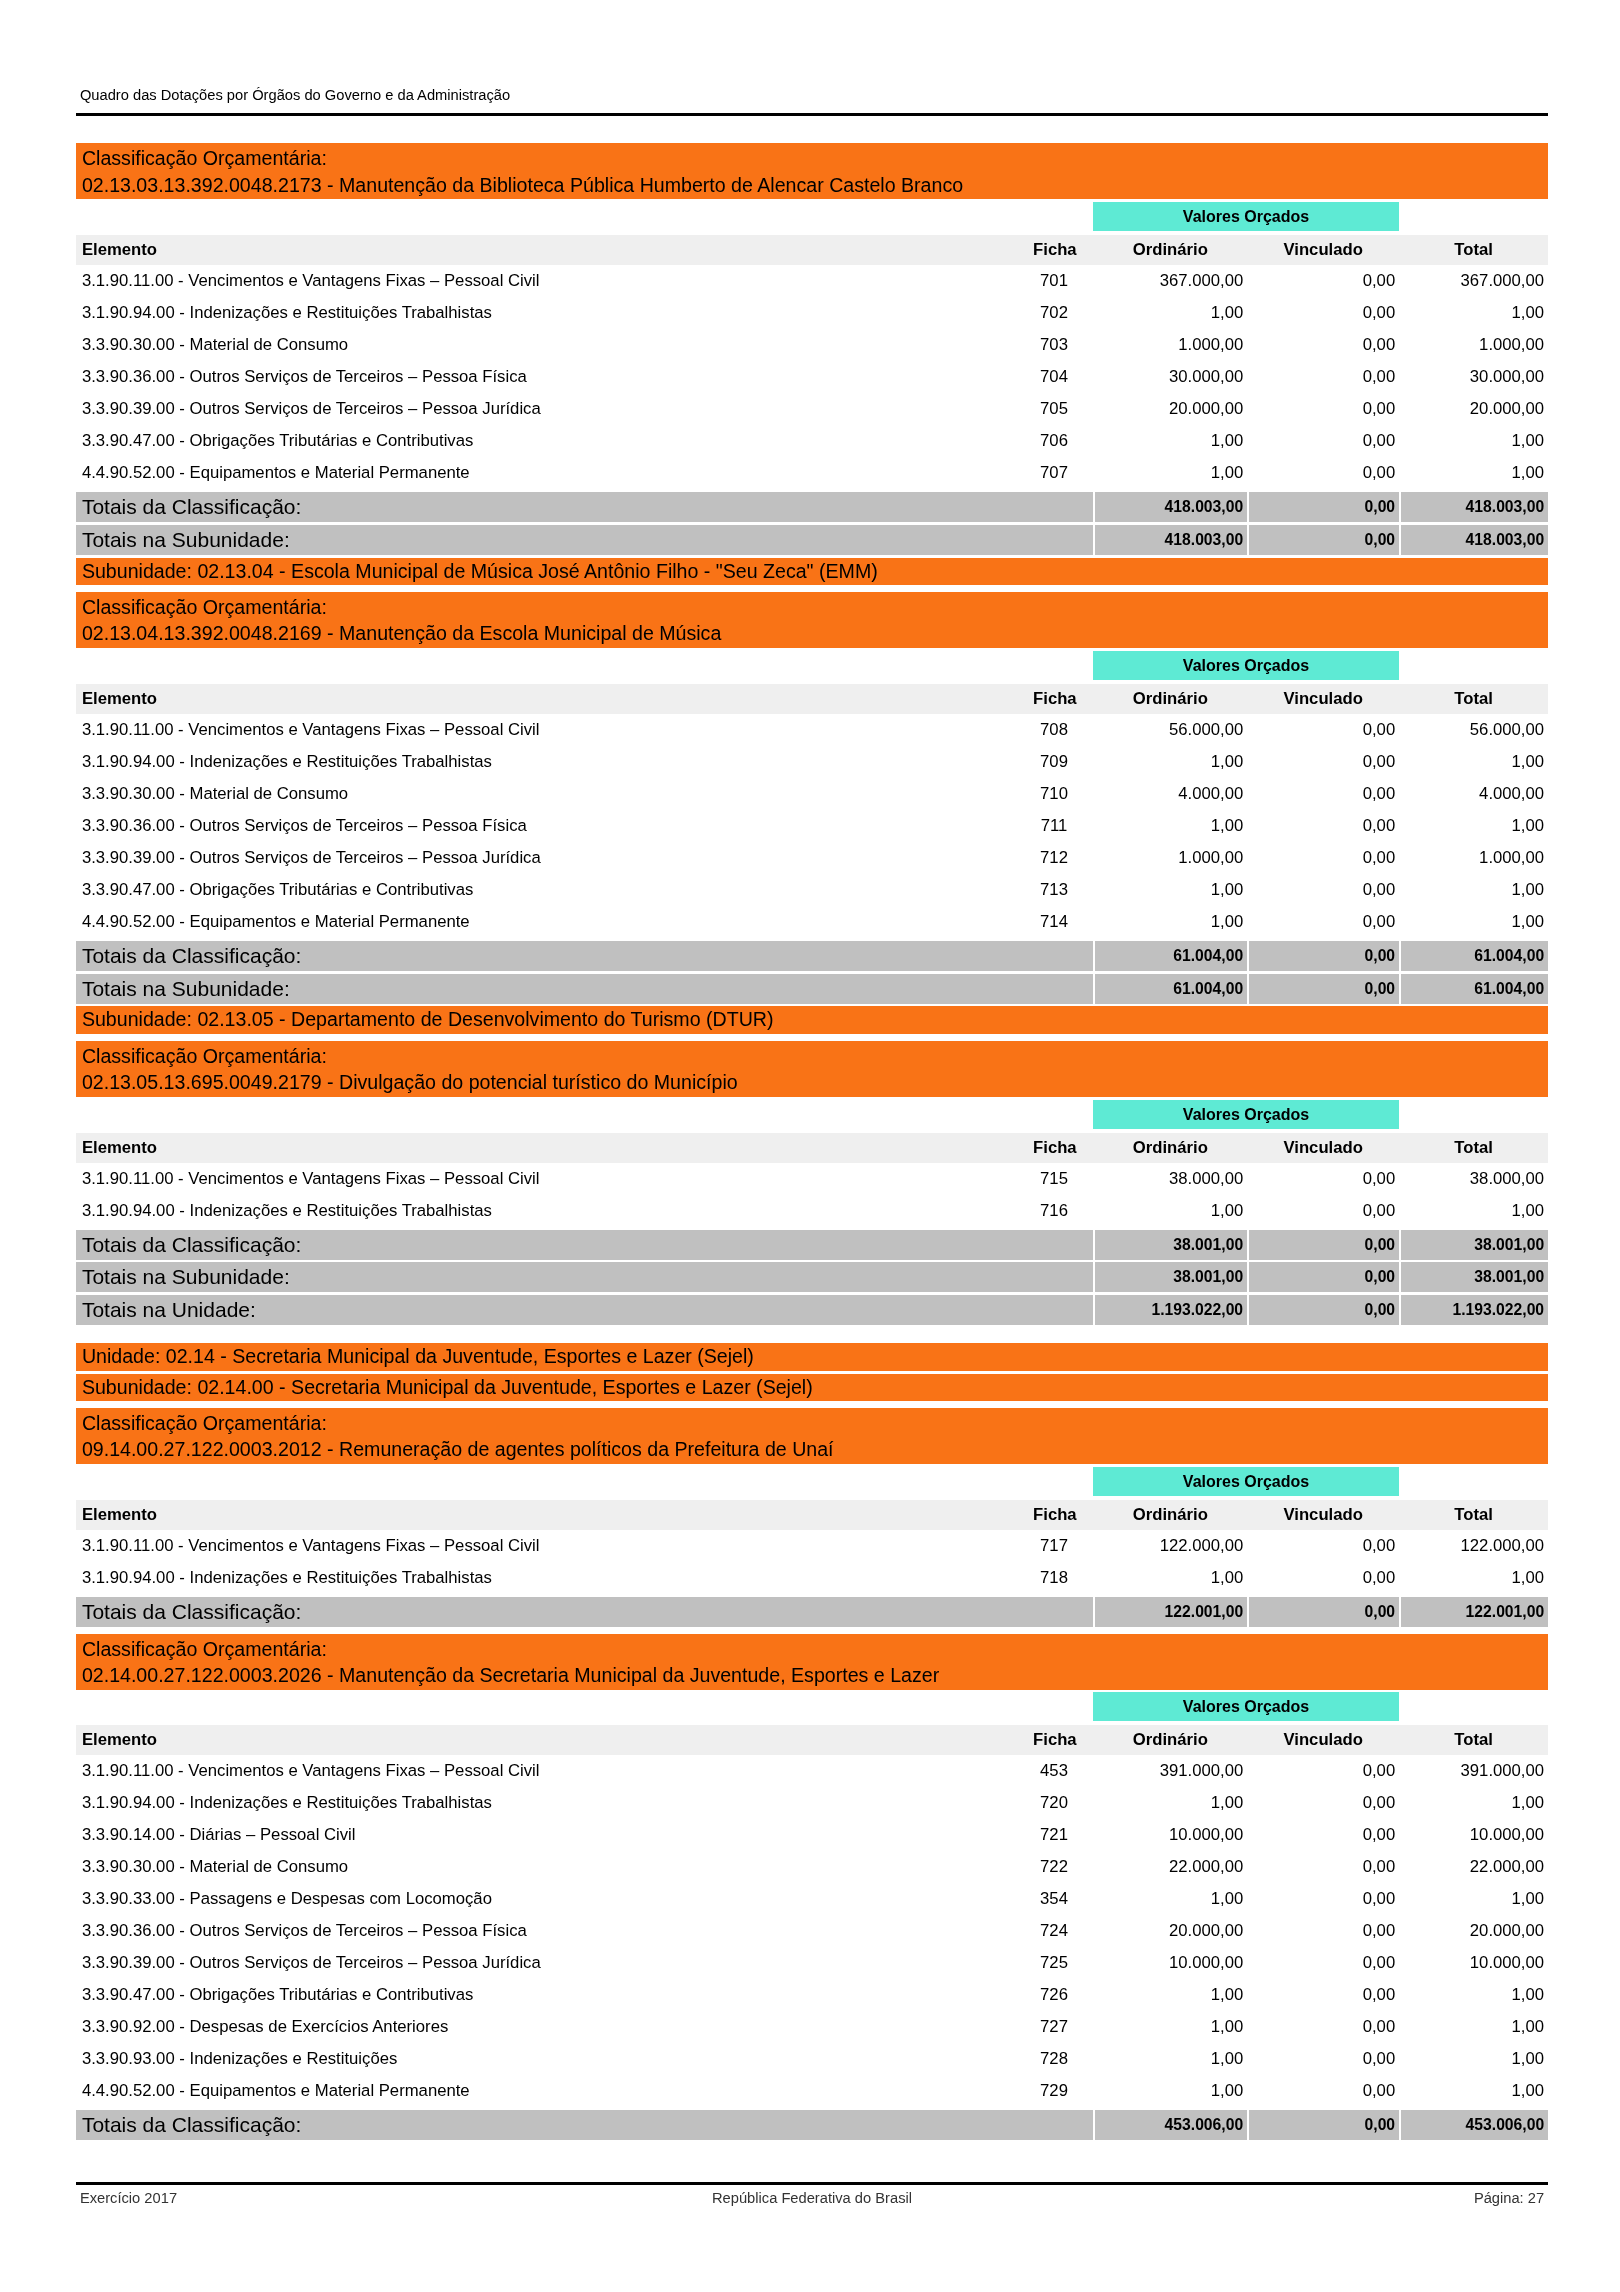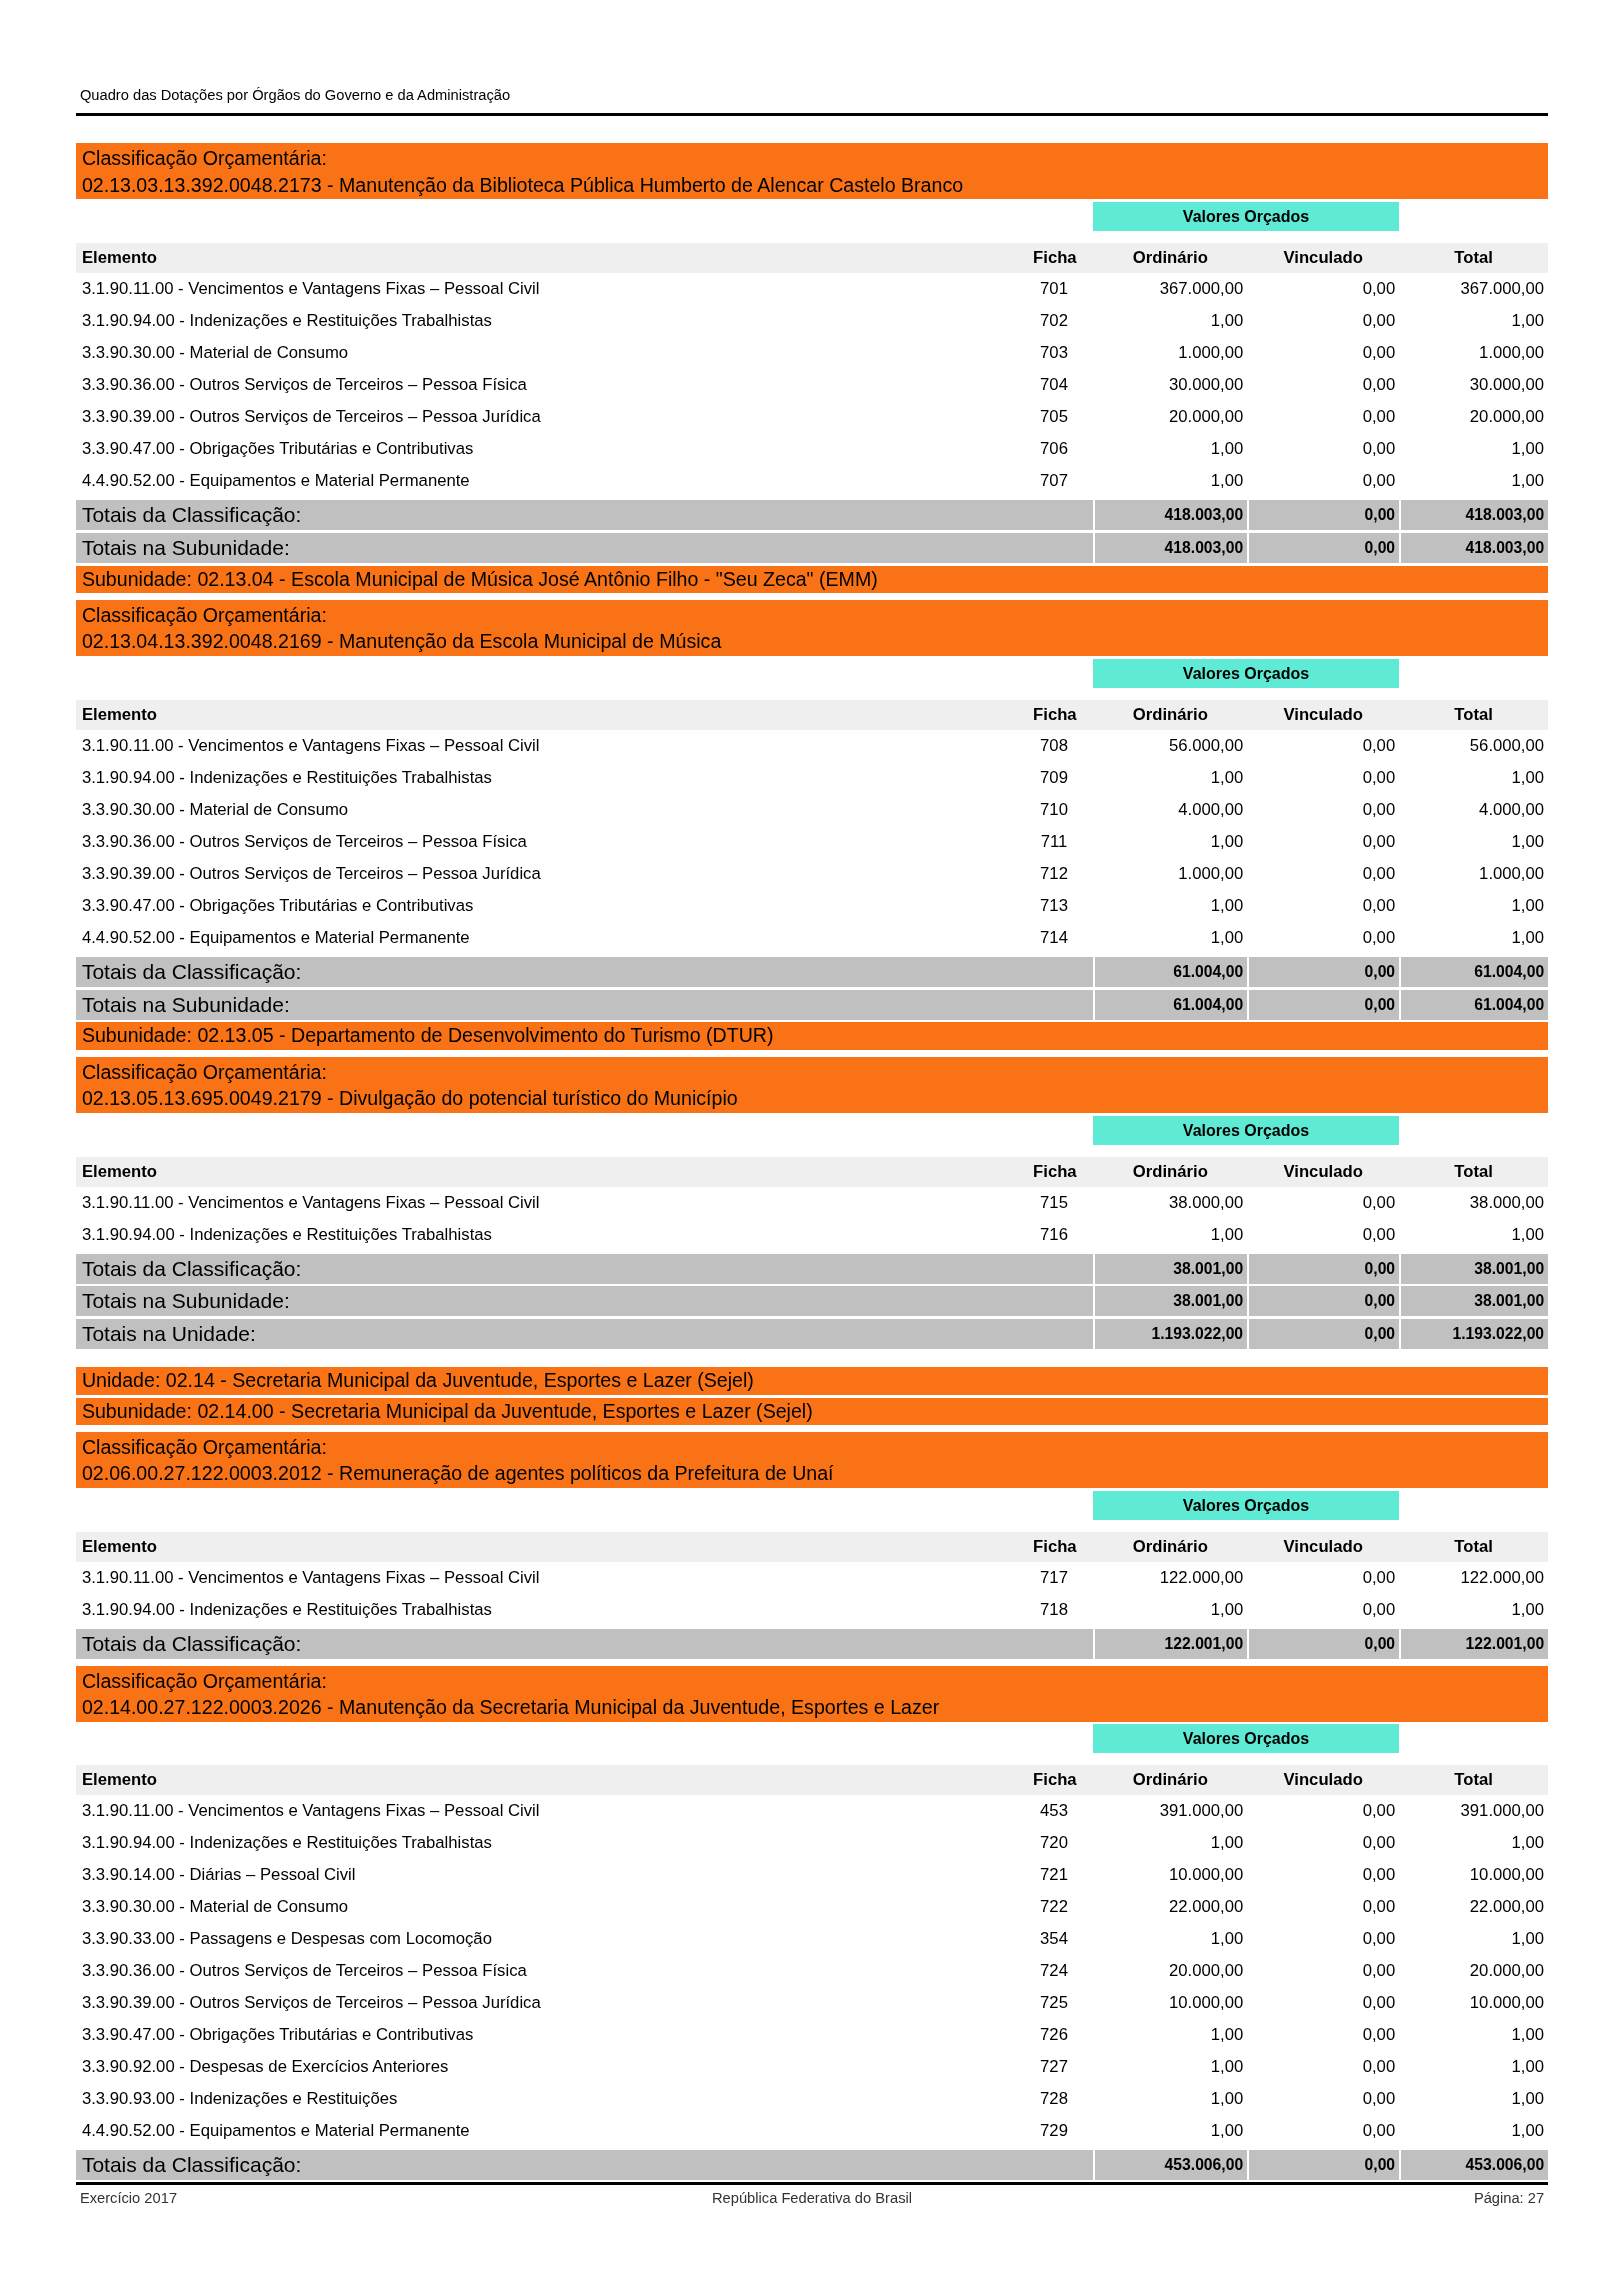--- a/index.html
+++ b/index.html
@@ -11,21 +11,21 @@
   .content { position: absolute; left: 76px; top: 143px; width: 1472px; }
 
   .band { background: #f97316; font-size: 19.6px; line-height: 27.4px; padding: 0 5.9px; box-sizing: border-box; width: 1472px; margin-bottom: 2.9px; }
   .band.two { padding-top: 2px; padding-bottom: 1px; line-height: 26.5px; }
   .band.gap-before { margin-top: 6.9px; }
 
   .vo-row { display: flex; height: 29px; margin-top: 2.9px; }
   .vo-row .spacer { width: 1017px; }
   .vo-row .vo { width: 306px; background: #5eead4; font-size: 16px; font-weight: bold; text-align: center; line-height: 29px; }
 
-  .th-row { display: flex; height: 30px; background: #efefef; font-size: 16.7px; font-weight: bold; line-height: 30px; margin-top: 12px; }
+  .th-row { display: flex; height: 30px; background: #efefef; font-size: 16.7px; font-weight: bold; line-height: 30px; margin-top: 4px; }
   .th-row .c-el { width: 912px; padding-left: 5.9px; box-sizing: border-box; }
 
   .c-el { width: 912px; padding-left: 5.9px; box-sizing: border-box; white-space: nowrap; overflow: hidden; }
   .c-fi { width: 106px; text-align: center; box-sizing: border-box; padding-left: 27.4px; }
   .c-or { width: 154px; text-align: right; padding-right: 3.9px; box-sizing: border-box; }
   .c-vi { width: 152px; text-align: right; padding-right: 3.9px; box-sizing: border-box; }
   .c-to { width: 149px; text-align: right; padding-right: 3.9px; box-sizing: border-box; }
   .th-row .c-fi, .th-row .c-or, .th-row .c-vi, .th-row .c-to { text-align: center; padding: 0; }
   .th-row .c-fi { padding-left: 29px; }
 
@@ -252,21 +252,21 @@
     <div class="t-row">
       <div class="lbl">Totais na Unidade:</div>
       <div class="num c-or">1.193.022,00</div>
       <div class="num c-vi">0,00</div>
       <div class="num c-to">1.193.022,00</div>
     </div>
     <div class="band gap-before" style="margin-top:18px">Unidade: 02.14 - Secretaria Municipal da Juventude, Esportes e Lazer (Sejel)</div>
     <div class="band" style="margin-top:2.9px">Subunidade: 02.14.00 - Secretaria Municipal da Juventude, Esportes e Lazer (Sejel)</div>
     <div class="band two gap-before">
       <div>Classificação Orçamentária:</div>
-      <div>02.06.00.27.122.0003.2012 - Remuneração de agentes políticos da Prefeitura de Unaí</div>
+      <div>09.14.00.27.122.0003.2012 - Remuneração de agentes políticos da Prefeitura de Unaí</div>
     </div>
     <div class="vo-row">
       <div class="spacer"></div>
       <div class="vo">Valores Orçados</div>
     </div>
     <div class="th-row">
       <div class="c-el">Elemento</div>
       <div class="c-fi">Ficha</div>
       <div class="c-or">Ordinário</div>
       <div class="c-vi">Vinculado</div>

